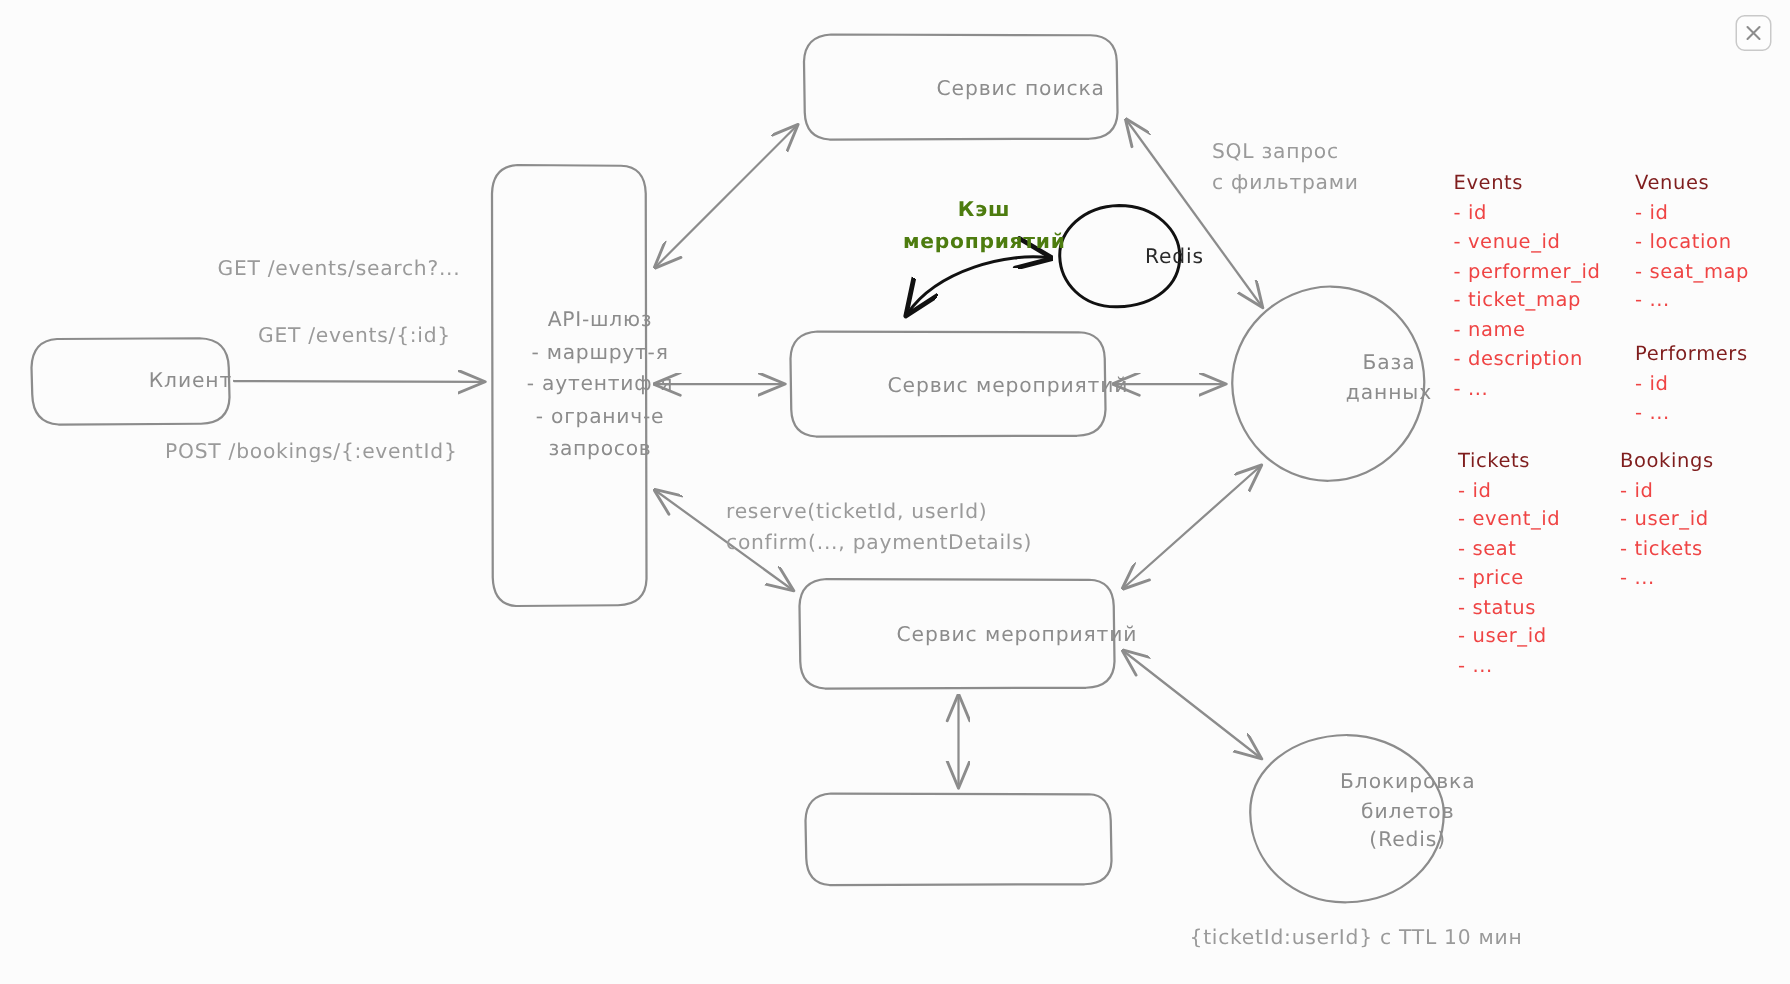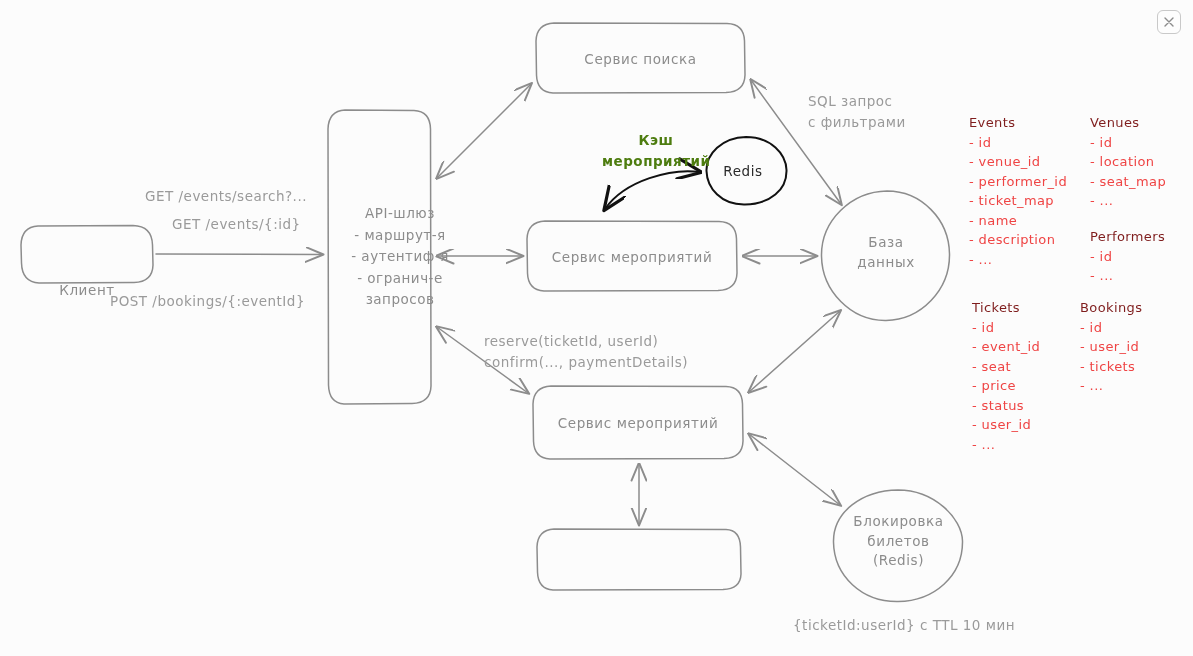--- a/index.html
+++ b/index.html
@@ -25,20 +25,21 @@
   }
   .node-label {
     position: absolute;
     color: #8c8c8c;
     font-family: "DejaVu Sans", sans-serif;
     font-size: 13.5px;
     letter-spacing: 0.6px;
     text-align: center;
     line-height: 1.45;
     white-space: pre-line;
+    padding-left: 40px;
   }
   .edge-label {
     position: absolute;
     color: #9a9a9a;
     font-family: "DejaVu Sans", sans-serif;
     font-size: 13.5px;
     letter-spacing: 0.5px;
     line-height: 1.55;
     white-space: pre-line;
   }
@@ -153,21 +154,21 @@
       <path d="M749,434 L840,505" marker-end="url(#ah)" marker-start="url(#ah-start)"></path>
 
       <path d="M639,464 L639,524" marker-end="url(#ah)" marker-start="url(#ah-start)"></path>
     </g>
 
     <g fill="none" stroke="#111111" stroke-width="2" stroke-linecap="round">
       <path d="M700,172 C672,168 625,180 605,209" marker-end="url(#ah-dark)" marker-start="url(#ah-dark-start)"></path>
     </g>
   </svg>
 
-  <div class="node-label" style="left:21px; top:245px; width:132px;margin-top:36px;">Клиент</div>
+  <div class="node-label" style="left:21px; top:245px; width:132px;">Клиент</div>
 
   <div class="gateway-label" style="left:325px; top:203px;">API-шлюз
 - маршрут-я
 - аутентиф-я
 - огранич-е
 запросов</div>
 
   <div class="node-label" style="left:536px; top:50px; width:209px;">Сервис поиска</div>
 
   <div class="node-label" style="left:527px; top:248px; width:210px;">Сервис мероприятий</div>
@@ -177,21 +178,21 @@
 
   <div class="node-label" style="left:707px; top:162px; width:72px; color:#2a2a2a;">Redis</div>
 
   <div class="node-label" style="left:834px; top:512px; width:129px;">Блокировка
 билетов
 (Redis)</div>
 
   <div class="node-label" style="left:822px; top:233px; width:128px;">База
 данных</div>
 
-  <div class="edge-label" style="left:145px; top:186px;">GET /events/search?...</div>
+  <div class="edge-label" style="left:145px; top:169px;">GET /events/search?...</div>
 
   <div class="edge-label" style="left:172px; top:214px;">GET /events/{:id}</div>
 
   <div class="edge-label" style="left:110px; top:291px;">POST /bookings/{:eventId}</div>
 
   <div class="edge-label" style="left:808px; top:91px;">SQL запрос
 с фильтрами</div>
 
   <div class="edge-label dark" style="left:602px; top:130px; text-align:center; width:108px;">Кэш
 мероприятий</div>

